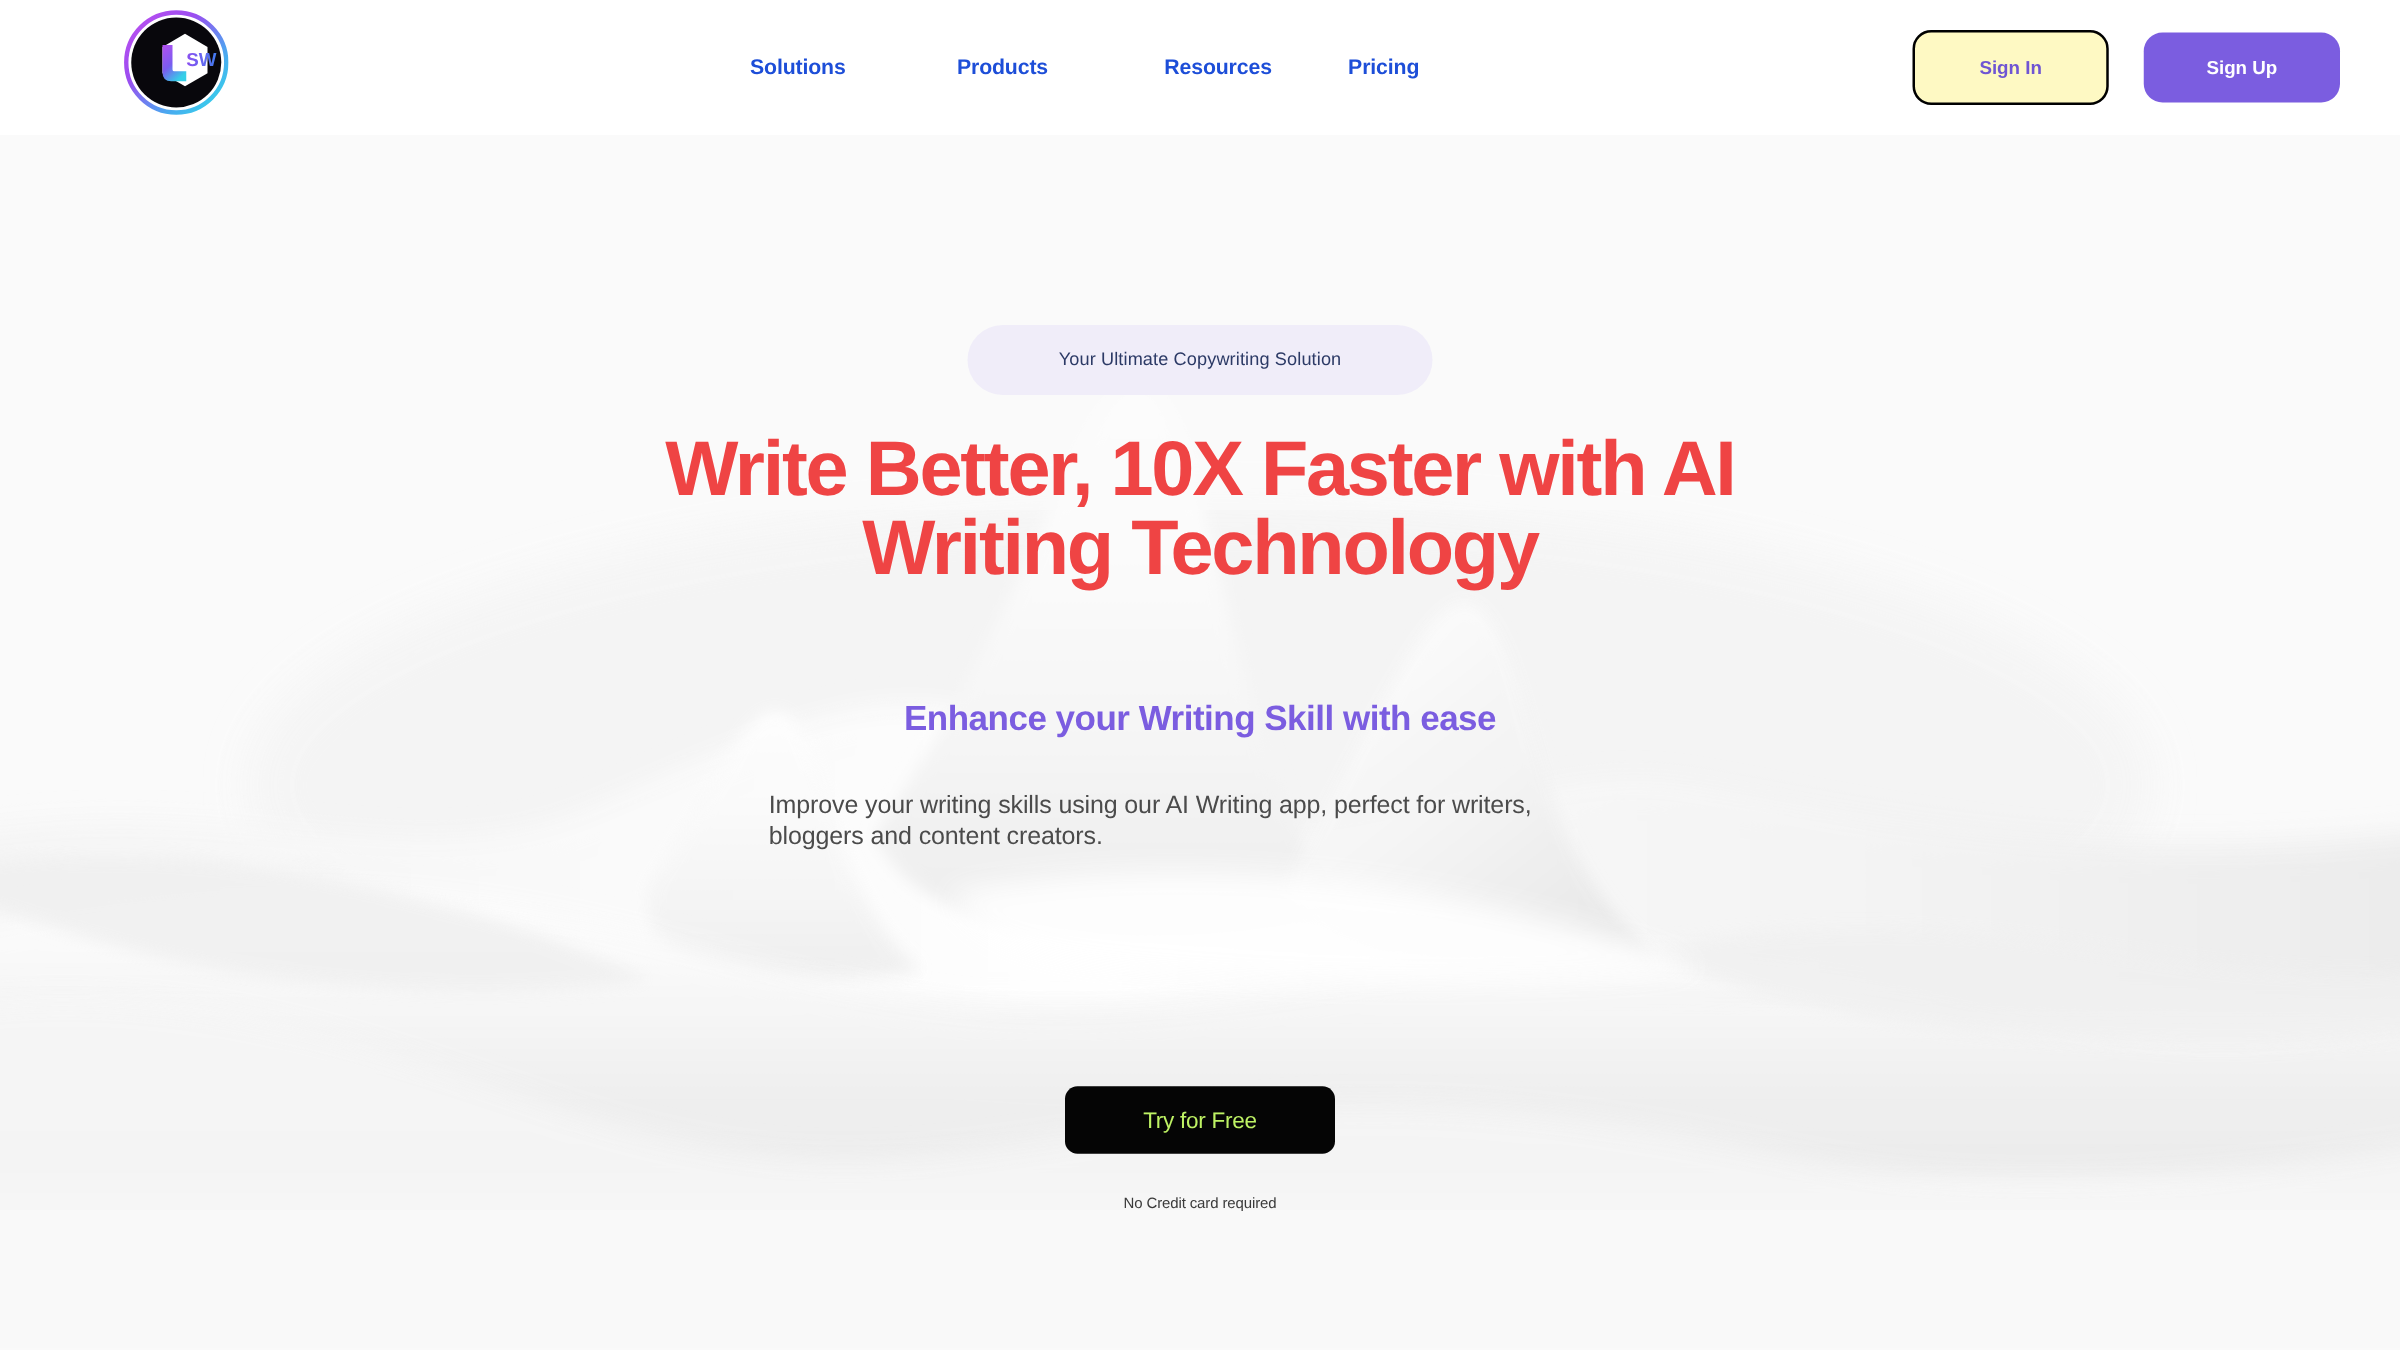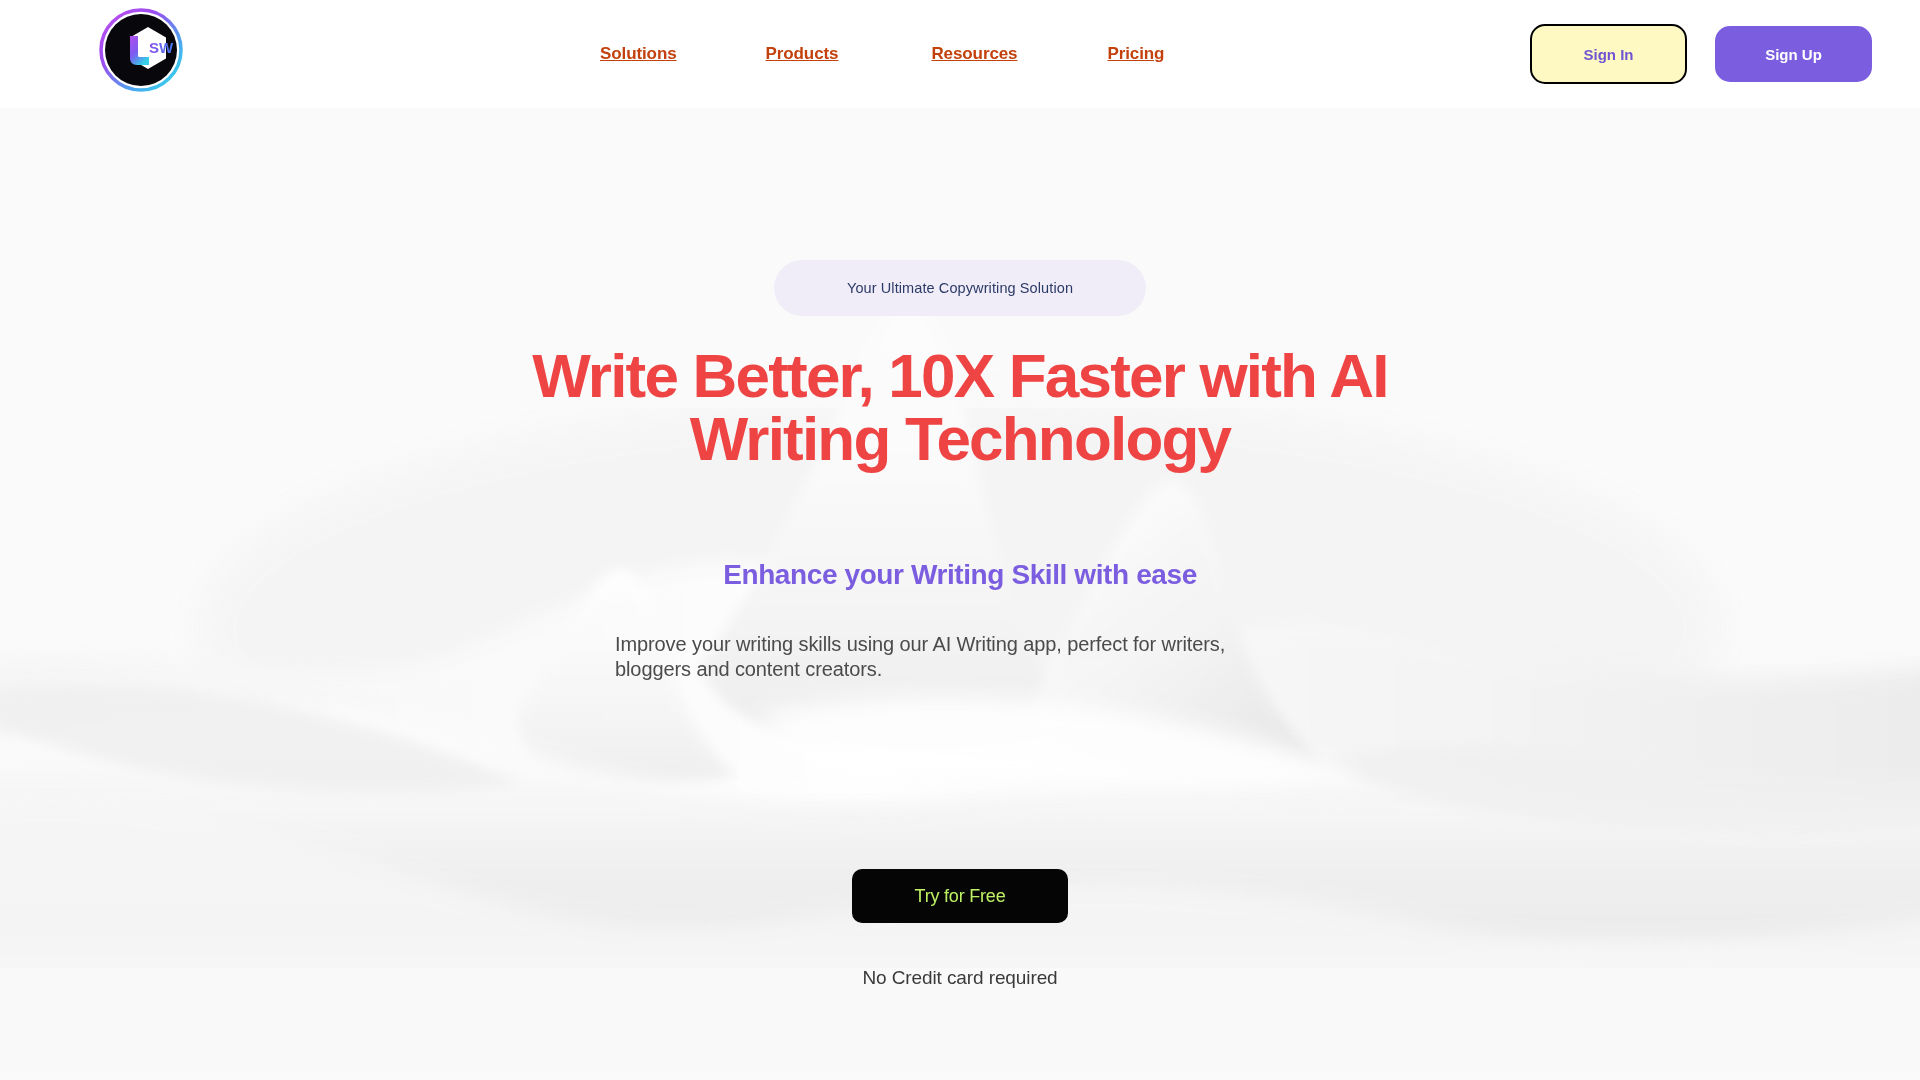--- a/index.html
+++ b/index.html
@@ -55,30 +55,29 @@
     top: 0;
     height: 108px;
     display: flex;
     align-items: center;
     gap: 0;
   }
 
   .nav-item {
     font-size: 17px;
     font-weight: bold;
-    color: #c2410c;
+    color: #1d4ed8;
     letter-spacing: -0.1px;
     cursor: pointer;
     padding: 8px 0;
     white-space: nowrap;
-    text-decoration: underline;
   }
   .nav-item.n0 { margin-right: 89px; }
   .nav-item.n1 { margin-right: 93px; }
-  .nav-item.n2 { margin-right: 90px; }
+  .nav-item.n2 { margin-right: 61px; }
 
   .auth-group {
     position: absolute;
     right: 48px;
     top: 0;
     height: 108px;
     display: flex;
     align-items: center;
     gap: 28px;
   }
@@ -198,22 +197,22 @@
     font-size: 18px;
     font-family: "Liberation Sans", sans-serif;
     cursor: pointer;
     display: flex;
     align-items: center;
     justify-content: center;
     letter-spacing: -0.2px;
   }
 
   .nocard {
-    margin-top: 44px;
-    font-size: 19px;
+    margin-top: 32px;
+    font-size: 12px;
     color: #3a3a3a;
     letter-spacing: -0.1px;
   }
 </style>
 </head>
 <body>
 
 <div class="page">
 
   <header class="header">

